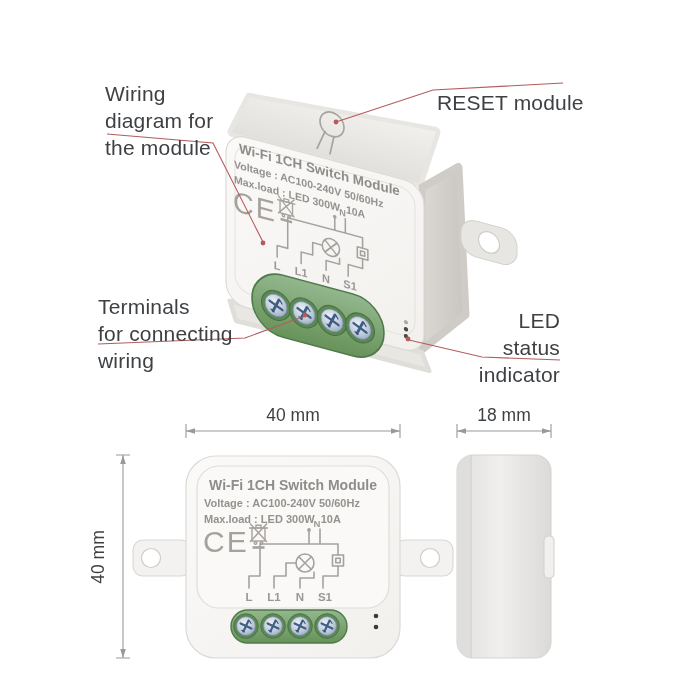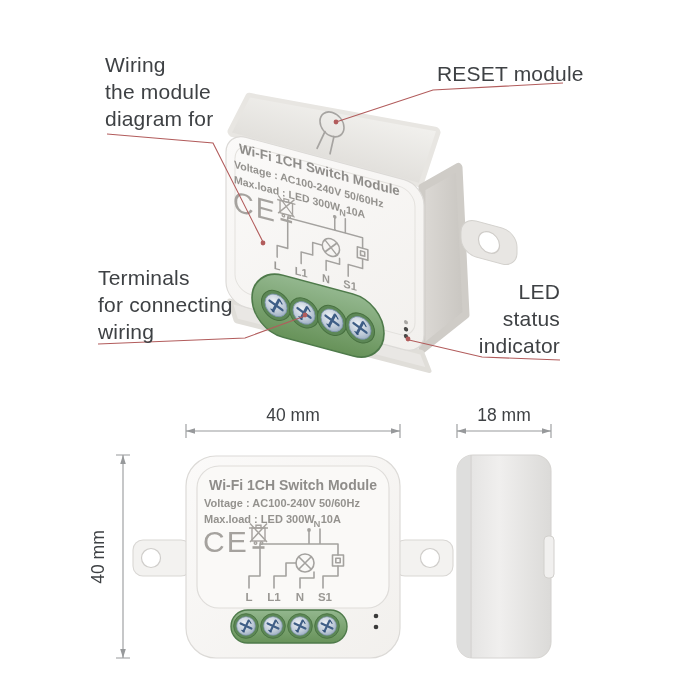--- a/index.html
+++ b/index.html
@@ -1,19 +1,19 @@
 <!DOCTYPE html>
 <html><head>
 <meta charset="utf-8">
 <style>
   html,body{margin:0;padding:0;background:#ffffff;}
   #canvas{position:relative;width:700px;height:700px;background:#ffffff;overflow:hidden;
           font-family:"Liberation Sans",sans-serif;}
   #scene{position:absolute;left:0;top:0;}
-  .label{position:absolute;font:500 21px/27px "Liberation Sans",sans-serif;color:#3e4144;letter-spacing:.2px;}
+  .label{position:absolute;font:500 21px/27px "Liberation Sans",sans-serif;color:#3e4144;letter-spacing:.2px;margin-top:29px;}
   #lbl-wiring{left:105px;top:51px;}
   #lbl-reset{left:437px;top:60px;}
   #lbl-terminals{left:98px;top:264px;}
   #lbl-led{left:400px;top:278px;width:160px;text-align:right;}
   svg text{font-family:"Liberation Sans",sans-serif;}
 </style>
 </head>
 <body>
 
 <div id="canvas">
@@ -194,22 +194,22 @@
     <circle cx="336" cy="122" r="2.4" fill="#b25c5c" stroke="none"></circle>
     <path d="M98,344 L245,338 L305,316"></path>
     <circle cx="305" cy="315" r="2.4" fill="#b25c5c" stroke="none"></circle>
     <path d="M560,360 L482,357 L409,340"></path>
     <circle cx="408" cy="339" r="2.4" fill="#b25c5c" stroke="none"></circle>
   </g>
 </svg>
 
 <div class="label" id="lbl-wiring">
   <div>Wiring</div>
+  <div>diagram for</div>
   <div>the module</div>
-  <div>diagram for</div>
 </div>
 <div class="label" id="lbl-reset">
   <div>RESET module</div>
 </div>
 <div class="label" id="lbl-terminals">
   <div>Terminals</div>
   <div>for connecting</div>
   <div>wiring</div>
 </div>
 <div class="label" id="lbl-led">

